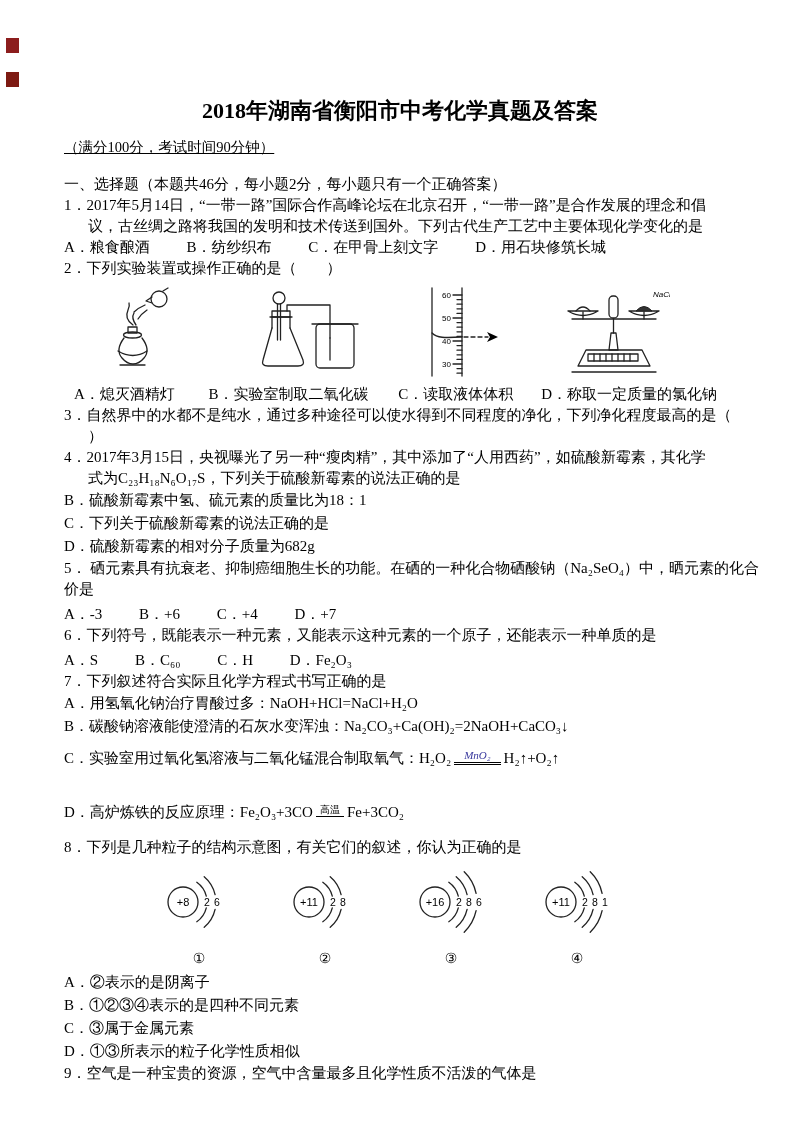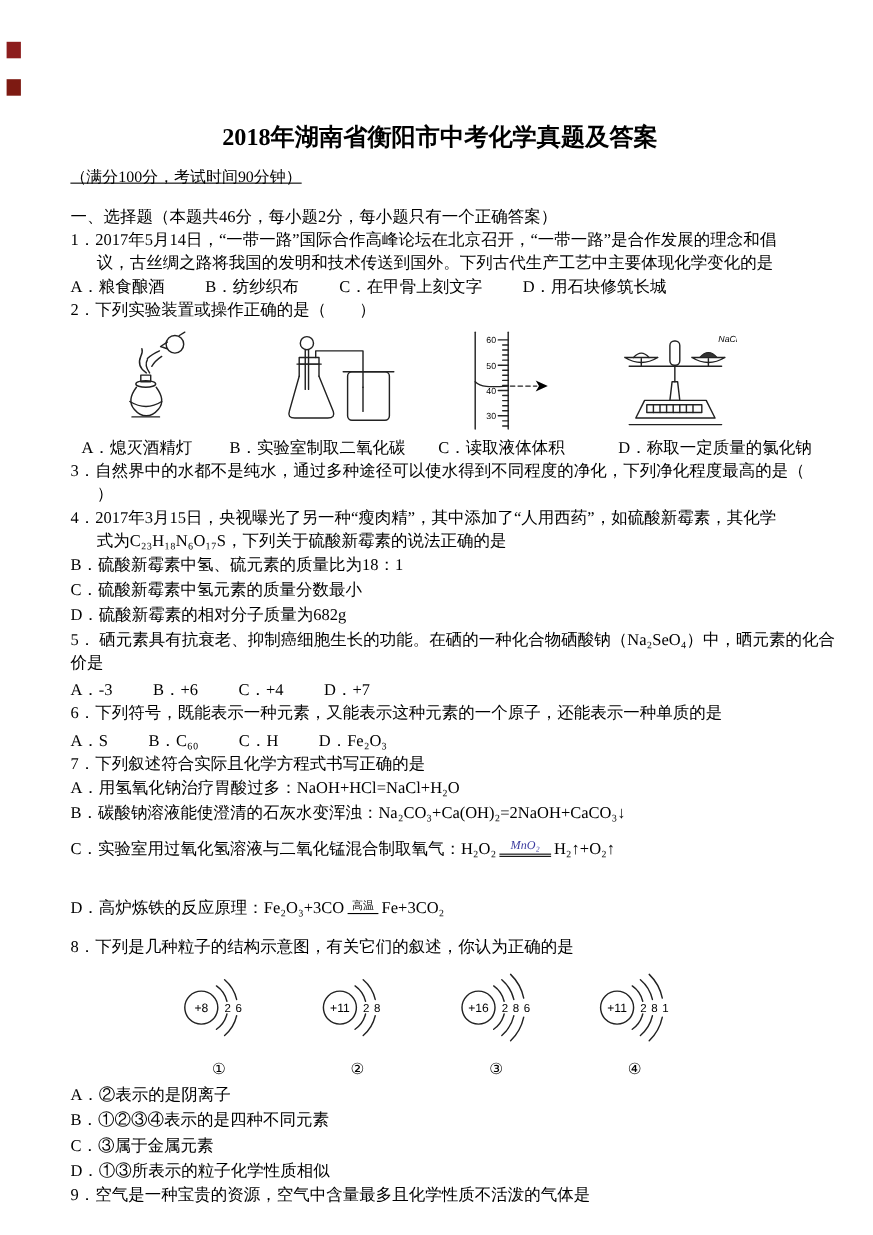--- a/index.html
+++ b/index.html
@@ -2,38 +2,38 @@
 <html><head>
 <meta charset="utf-8">
 <style>
   html,body{margin:0;padding:0;background:#e8e8e8;}
   .page{position:relative;width:794px;height:1123px;background:#ffffff;margin:0 auto;
         font-family:"Liberation Serif","DejaVu Serif",serif;color:#000;font-size:15px;
         line-height:21px;overflow:hidden;}
   .corner-mark{position:absolute;width:13px;height:15px;background:#8c1d1d;}
   .corner-mark.m1{left:6px;top:38px;}
   .corner-mark.m2{left:6px;top:72px;background:#7d1a12;}
-  .content{position:absolute;left:64px;top:14px;width:672px;padding-top:97px;}
+  .content{position:absolute;left:64px;top:0;width:672px;padding-top:97px;}
   .doc-title{text-align:center;font-size:22px;line-height:27px;font-weight:bold;margin-bottom:13px;}
   .doc-subtitle{text-align:left;font-size:14.5px;margin-bottom:16px;text-decoration:underline;}
   .ln{white-space:nowrap;}
   .ind{padding-left:24px;}
   .opts span{display:inline-block;margin-right:2.2em;}
   .opts span:last-child{margin-right:0;}
   .optline{line-height:23px;}
   .figrow{display:flex;align-items:center;height:102px;margin:2px 0 0 0;}
   .figrow .fa{margin-left:38px;}
   .figrow .fb{margin-left:58px;}
   .figrow .fc{margin-left:56px;}
   .figrow .fd{margin-left:58px;}
   .figcap{margin-top:1px;white-space:nowrap;}
   .figcap .c0{margin-left:10px;}
   .figcap .c1{margin-left:30px;}
   .figcap .c2{margin-left:26px;}
-  .figcap .c3{margin-left:45px;}
+  .figcap .c3{margin-left:24px;}
   svg{display:block;}
   .sk{fill:none;stroke:#222;stroke-width:1.3;stroke-linecap:round;stroke-linejoin:round;}
   .skt{fill:#000;stroke:none;font-family:"Liberation Sans","DejaVu Sans",sans-serif;}
   .rxn{display:inline-block;text-align:center;line-height:1;position:relative;top:-4px;margin:12px 3px;}
   .rxn .cond{display:block;}
   .rxn.double .cond{font-size:11px;font-style:italic;color:#3a3a9e;padding:0 10px 1px;border-bottom:3px double #000;}
   .rxn.single .cond{font-size:10px;padding:12px 4px 1px;border-bottom:1px solid #000;}
   .c-row{margin-top:4px;margin-bottom:4px;}
   .prow{display:flex;justify-content:center;align-items:flex-start;gap:26px;margin:8px 0 2px 0;}
   .pfig{width:100px;}
@@ -143,21 +143,21 @@
 
     <div class="q">
       <div class="ln">3．自然界中的水都不是纯水，通过多种途径可以使水得到不同程度的净化，下列净化程度最高的是（</div>
       <div class="ln ind">）</div>
     </div>
 
     <div class="q">
       <div class="ln">4．2017年3月15日，央视曝光了另一种“瘦肉精”，其中添加了“人用西药”，如硫酸新霉素，其化学</div>
       <div class="ln ind">式为C₂₃H₁₈N₆O₁₇S，下列关于硫酸新霉素的说法正确的是</div>
       <div class="ln optline">B．硫酸新霉素中氢、硫元素的质量比为18：1</div>
-      <div class="ln optline">C．硫酸新霉素中氢元素的质量分数最小</div>
+      <div class="ln optline">C．下列关于硫酸新霉素的说法正确的是</div>
       <div class="ln optline">D．硫酸新霉素的相对分子质量为682g</div>
     </div>
 
     <div class="q">
       <div class="ln">5． 硒元素具有抗衰老、抑制癌细胞生长的功能。在硒的一种化合物硒酸钠（Na₂SeO₄）中，晒元素的化合</div>
       <div class="ln">价是</div>
       <div class="ln opts gap4">
         <span>A．-3</span>
         <span>B．+6</span>
         <span>C．+4</span>

